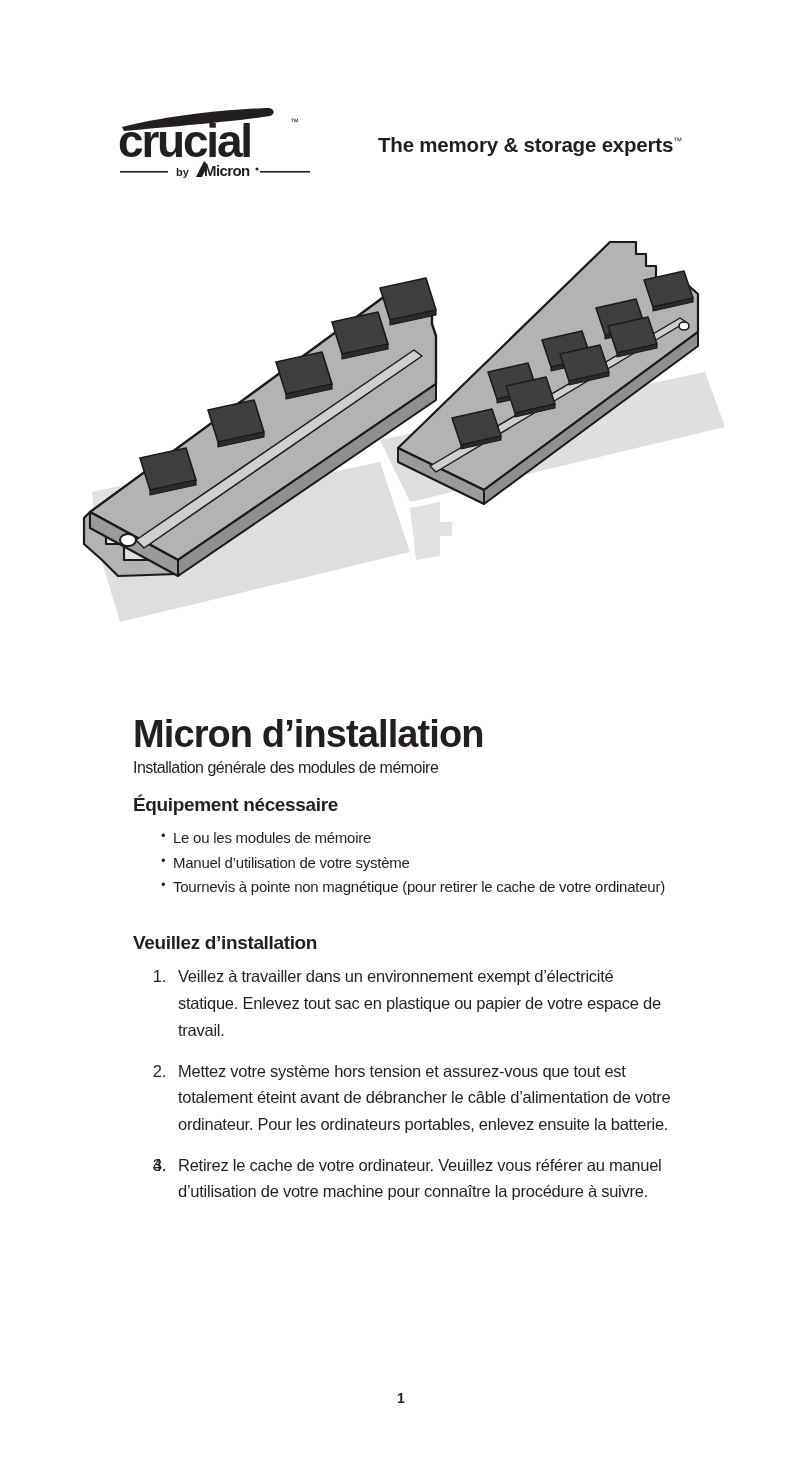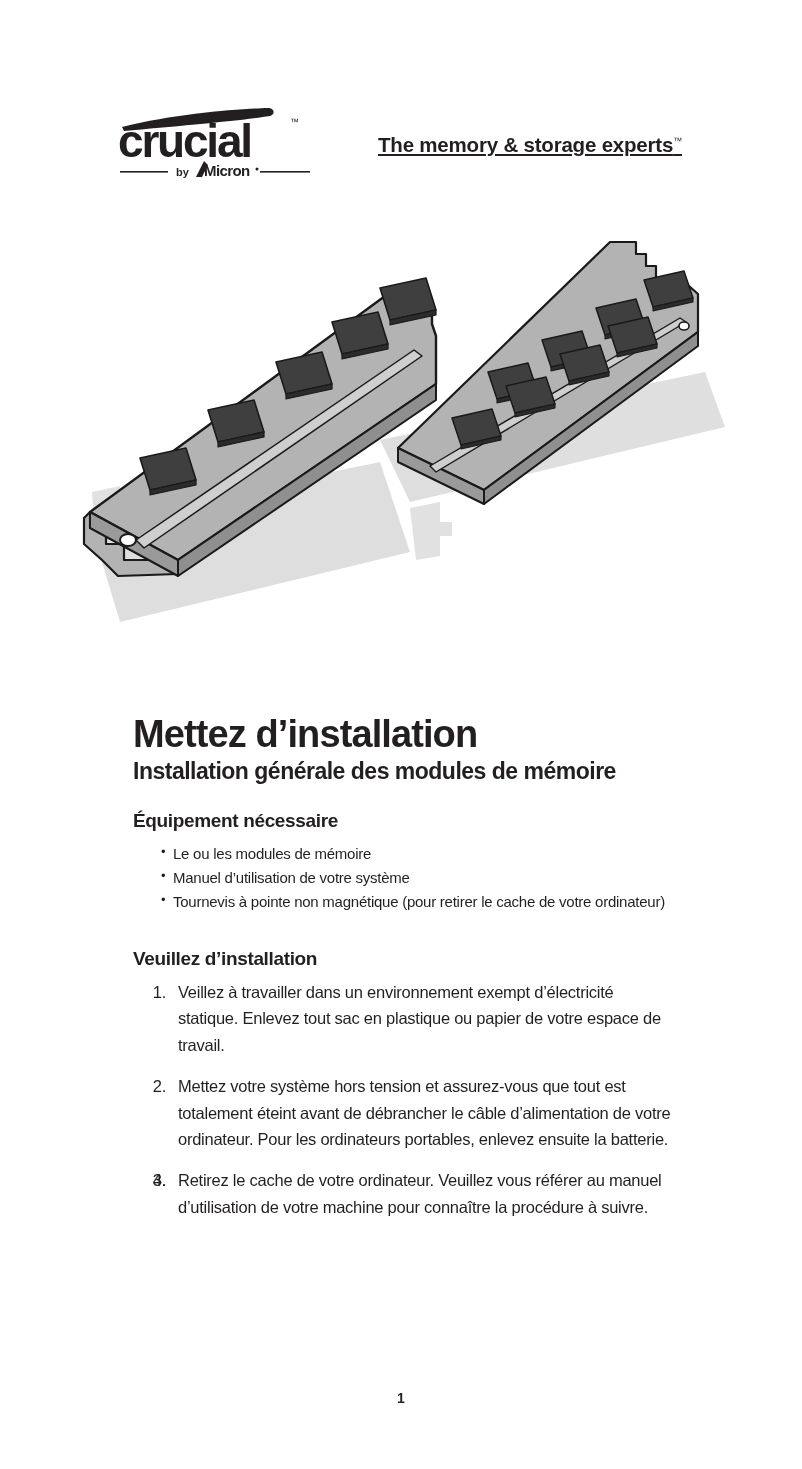--- a/index.html
+++ b/index.html
@@ -34,21 +34,20 @@
 
   .tagline {
     position: absolute;
     left: 378px;
     top: 133px;
     font-size: 20.5px;
     font-weight: bold;
     letter-spacing: -0.2px;
     color: #231f20;
     white-space: nowrap;
-    text-decoration: underline;
   }
   .tagline .tm {
     font-size: 9px;
     vertical-align: 8px;
     font-weight: normal;
   }
 
   
   .hero {
     position: absolute;
@@ -67,31 +66,31 @@
     width: 540px;
   }
   .doc-title {
     font-size: 38px;
     font-weight: bold;
     line-height: 1.06;
     letter-spacing: -0.9px;
     margin: 0;
   }
   .doc-subtitle {
-    font-size: 23px;
-    font-weight: bold;
+    font-size: 16px;
+    font-weight: normal;
     line-height: 1.2;
     letter-spacing: -0.5px;
     margin: 4px 0 0 0;
   }
   .section-heading {
     font-size: 19px;
     font-weight: bold;
     letter-spacing: -0.35px;
-    margin: 24px 0 0 0;
+    margin: 17px 0 0 0;
   }
   .section-heading.second {
     margin-top: 33px;
   }
 
   
   .bullet-list {
     list-style: none;
     margin: 10px 0 0 0;
     padding: 0 0 0 28px;
@@ -252,21 +251,21 @@
         <use href="#chipFront" x="196" y="140"></use>
         <use href="#chipFront" x="252" y="100"></use>
         <use href="#chipFront" x="300" y="66"></use>
       </g>
     </g>
   </svg>
 </div>
 
 <div class="content">
 
-  <h1 class="doc-title">Mettez d’installation</h1>
+  <h1 class="doc-title">Micron d’installation</h1>
   <h2 class="doc-subtitle">Installation générale des modules de mémoire</h2>
 
   <h3 class="section-heading">Équipement nécessaire</h3>
   <ul class="bullet-list">
     <li>Le ou les modules de mémoire</li>
     <li>Manuel d’utilisation de votre système</li>
     <li>Tournevis à pointe non magnétique (pour retirer le cache de votre ordinateur)</li>
   </ul>
 
   <h3 class="section-heading second">Veuillez d’installation</h3>

